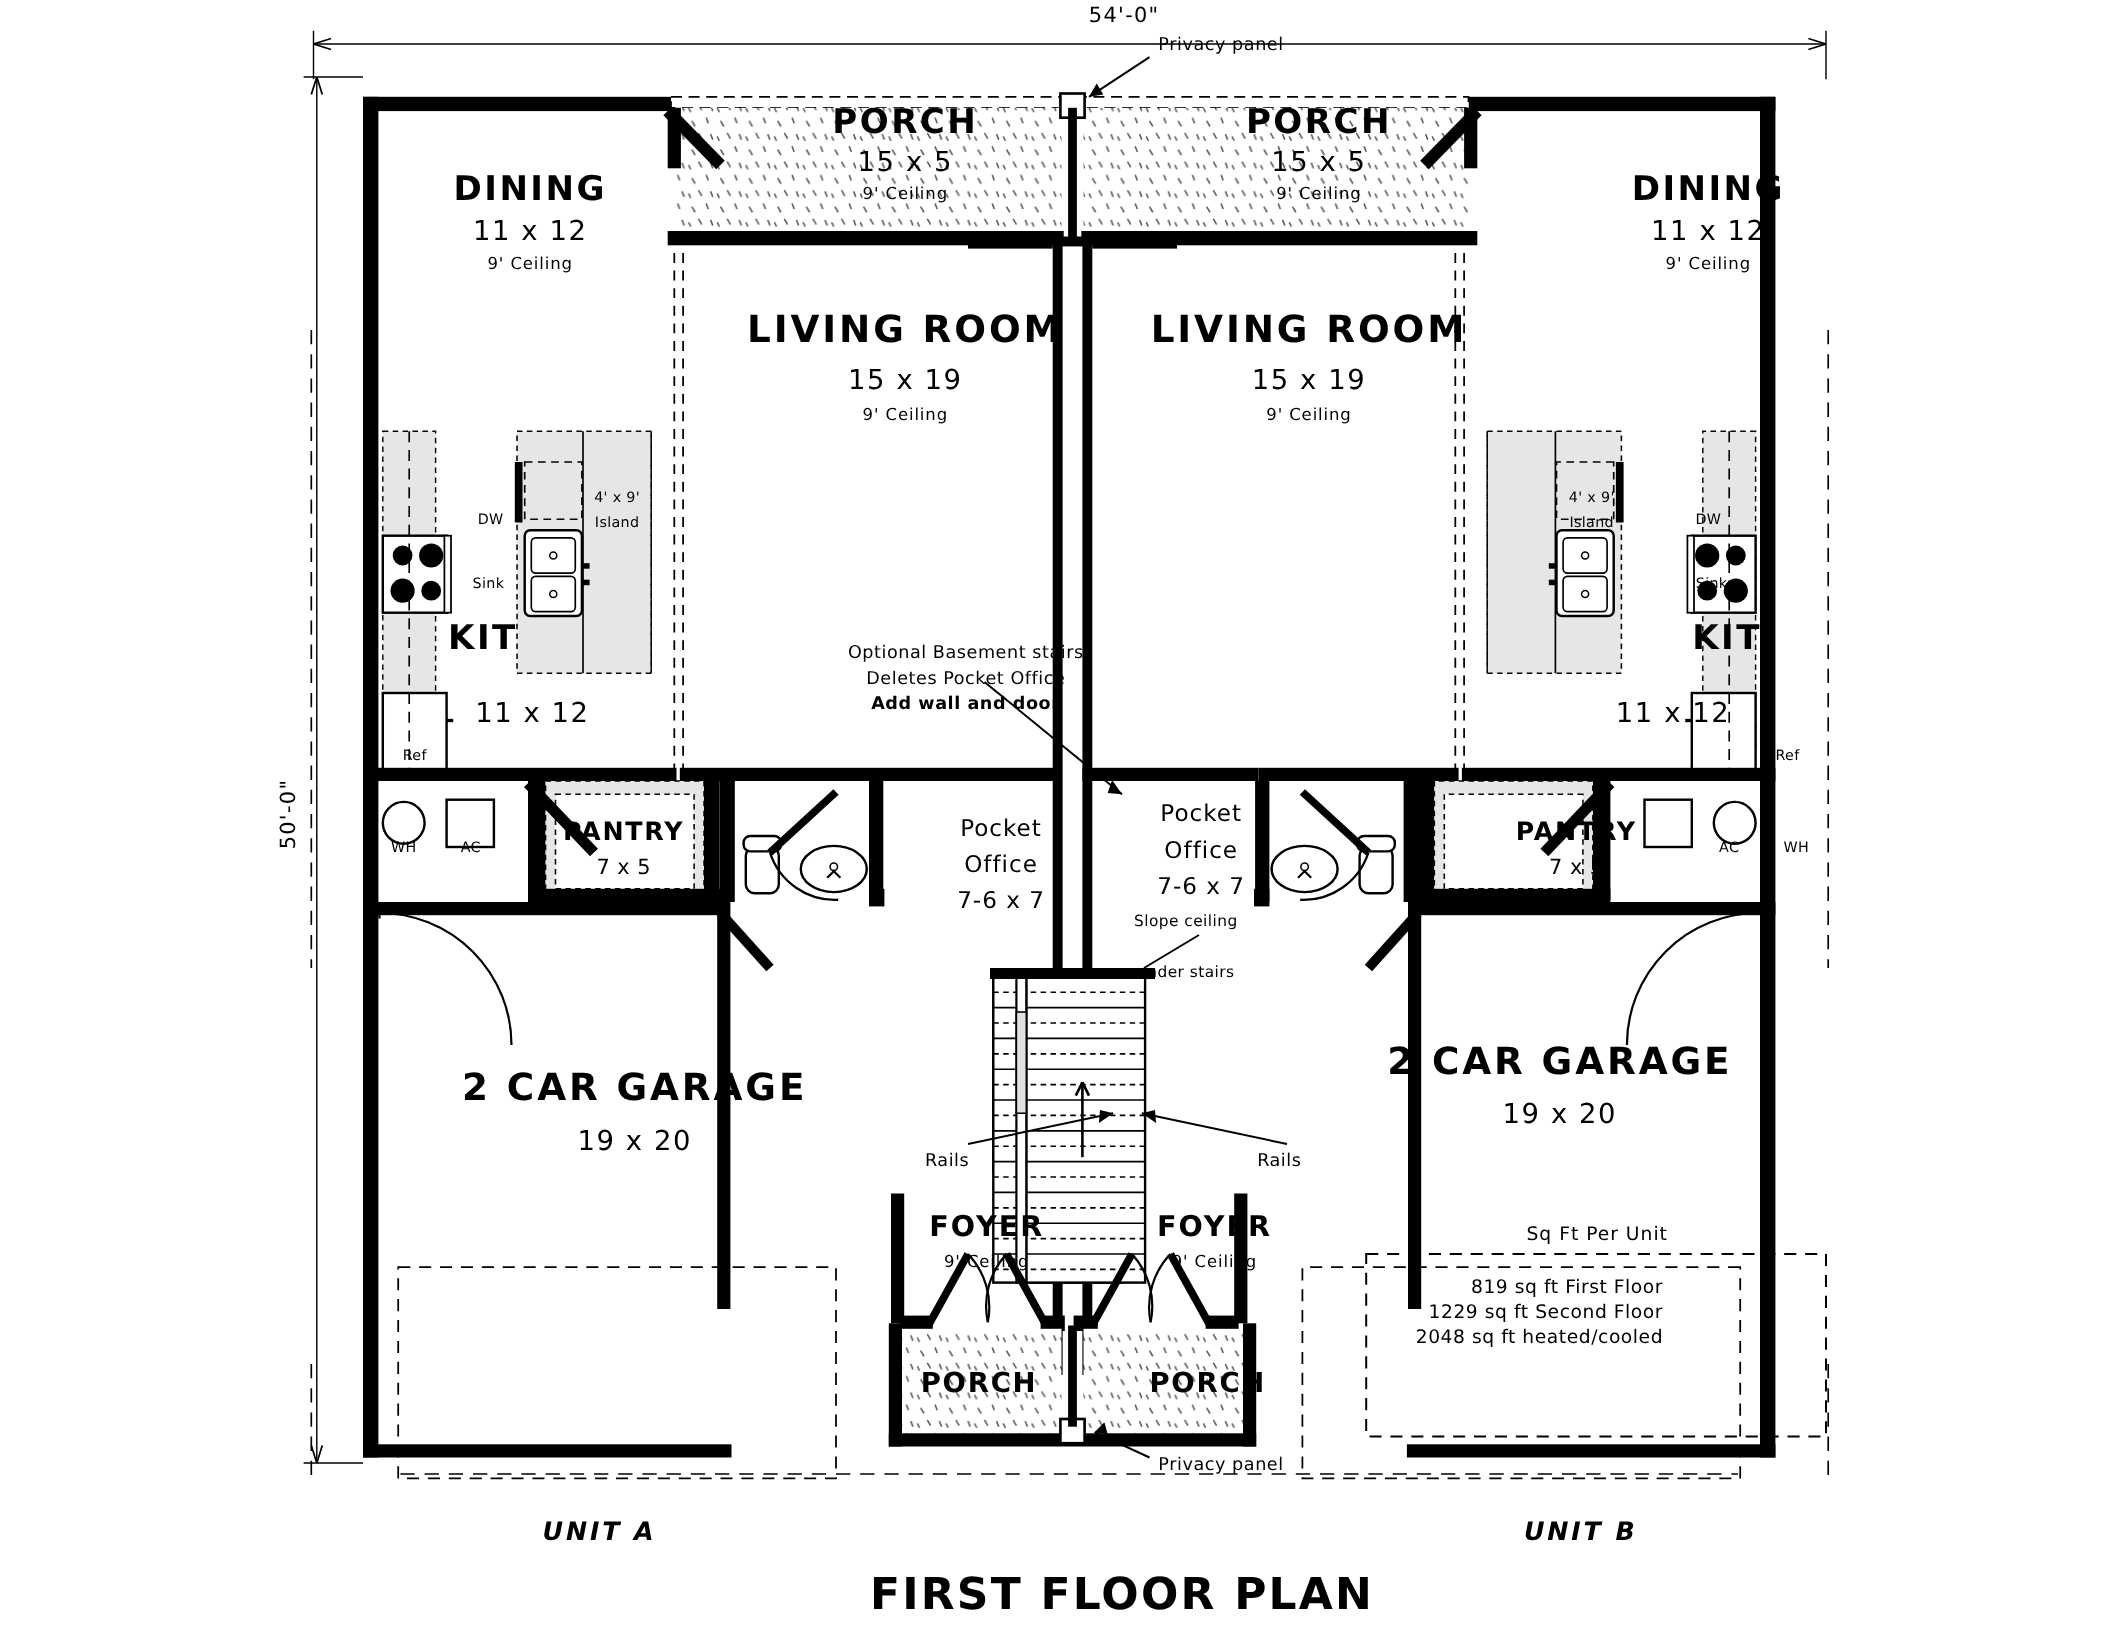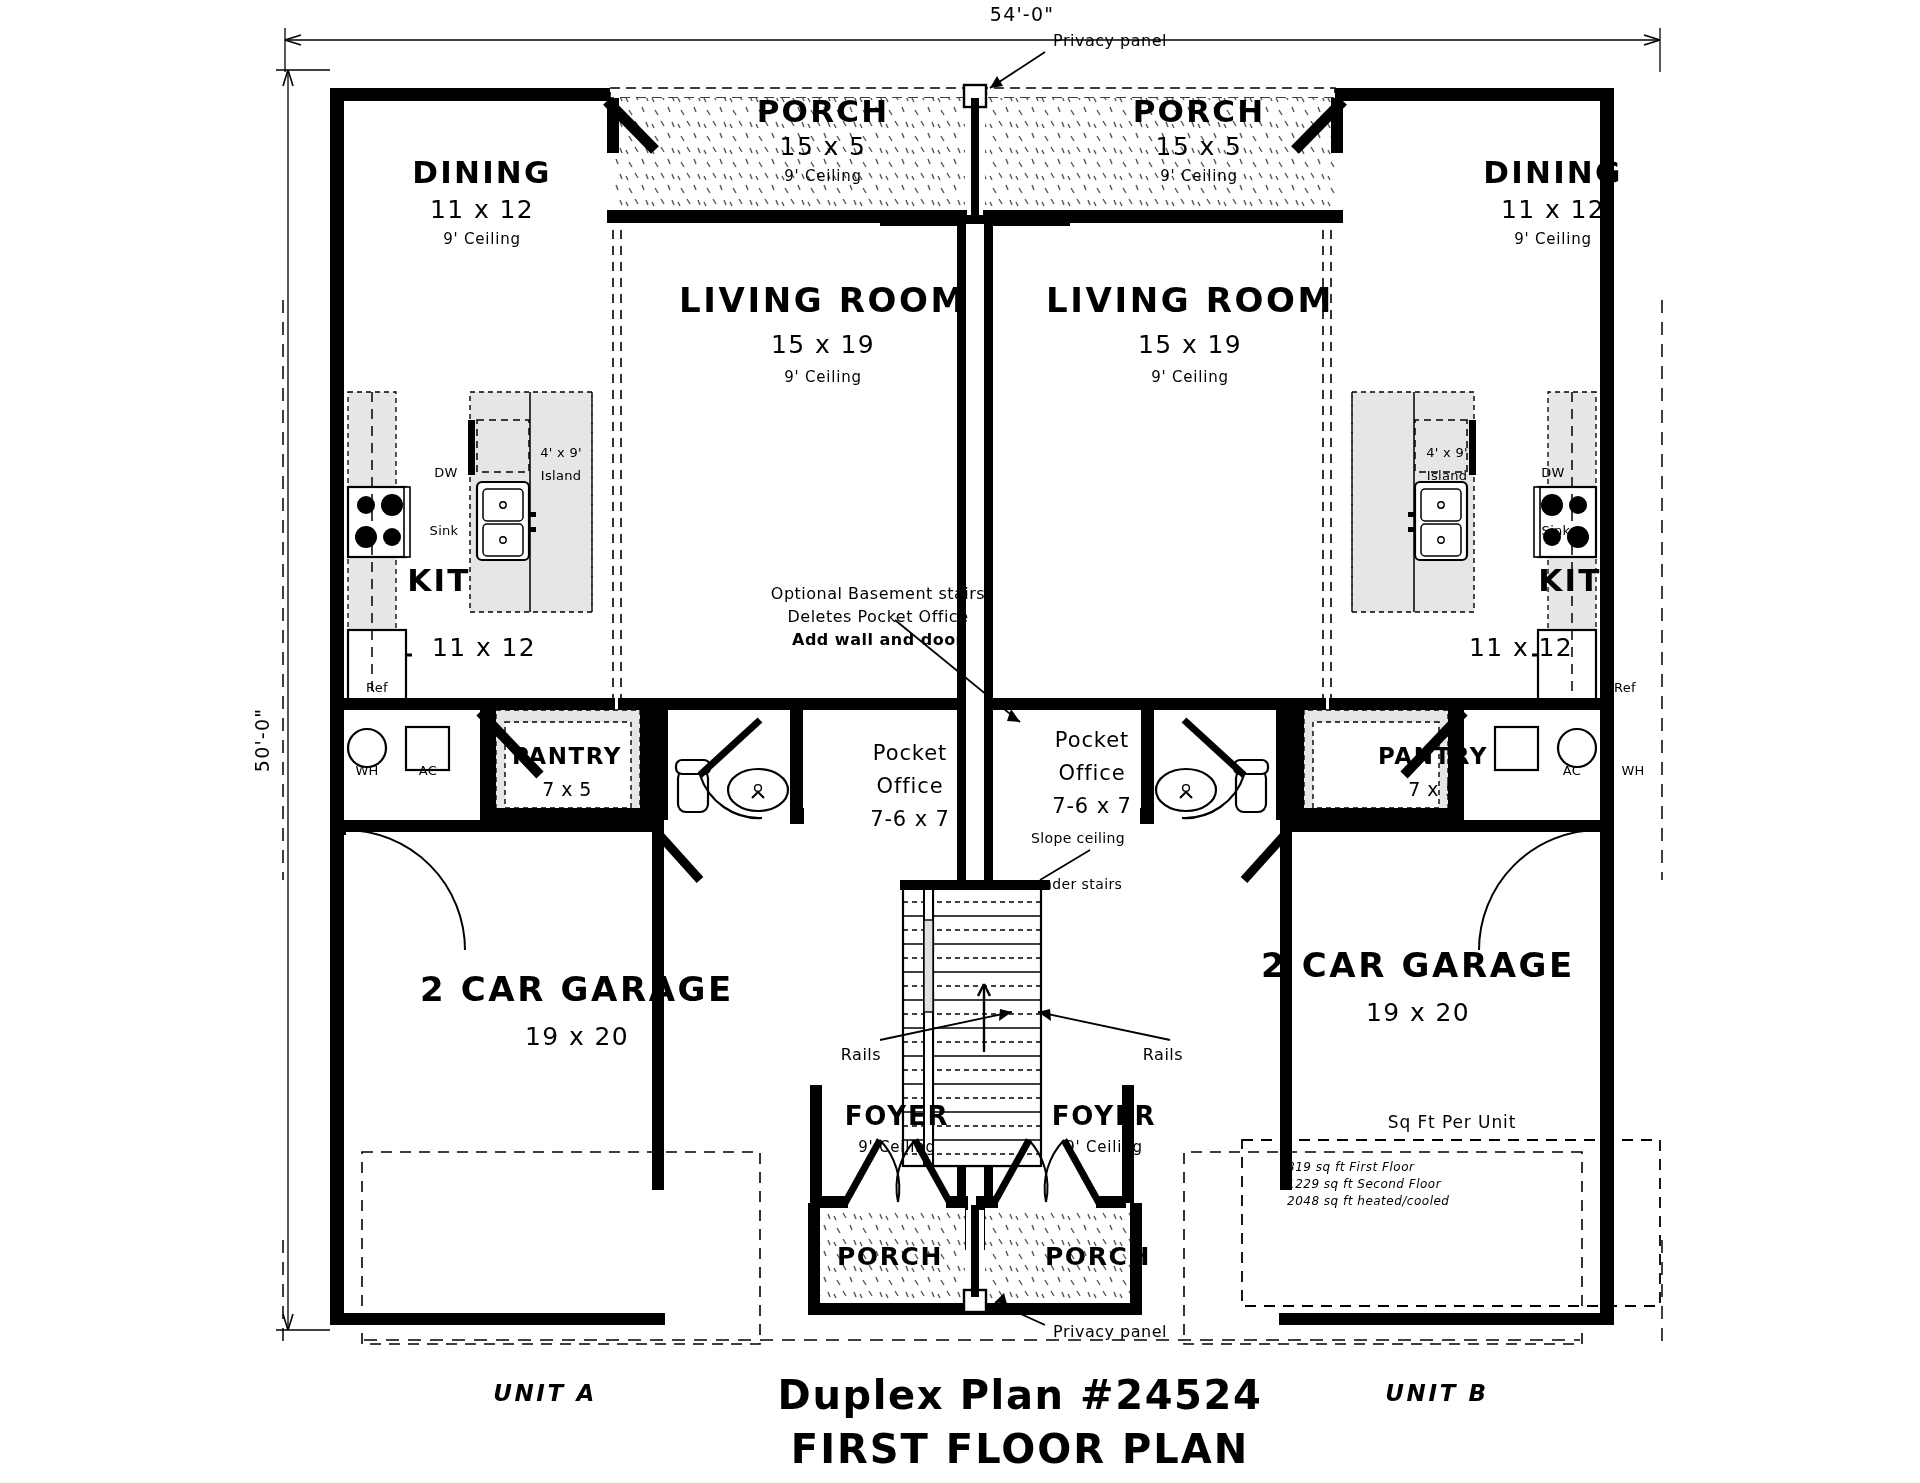--- a/index.html
+++ b/index.html
@@ -71,25 +71,24 @@
   .appliance-lbl {
     font-size: 13px;
     letter-spacing: 0.3px;
     margin-top: 23px;
   }
   .legend-title {
     font-size: 17px;
     letter-spacing: 0.9px;
   }
   .legend-line {
-    font-size: 12px;
+    font-size: 17px;
     letter-spacing: 0.5px;
-    text-align: left;
+    text-align: right;
     transform: none;
-    font-style: italic;
   }
   .dimtext {
     font-size: 19px;
     letter-spacing: 1.2px;
   }
   .dimtext-v {
     font-size: 19px;
     letter-spacing: 1.2px;
     transform: translate(-50%, -50%) rotate(-90deg);
   }
@@ -575,16 +574,15 @@
   <div class="legend-box" style="left:1287px; top:1160px;">
     <div class="legend-line" style="margin-bottom:3px;">819 sq ft First Floor</div>
     <div class="legend-line" style="margin-bottom:3px;">1229 sq ft Second Floor</div>
     <div class="legend-line">2048 sq ft heated/cooled</div>
   </div>
 
 
   <div class="lbl unit-lbl" style="left:545px; top:1394px;">UNIT A</div>
   <div class="lbl unit-lbl" style="left:1437px; top:1394px;">UNIT B</div>
 
-  <div class="lbl title-main" style="left:1020px; top:1396px;">Duplex Plan #24524</div>
   <div class="lbl title-sub" style="left:1020px; top:1450px;">FIRST FLOOR PLAN</div>
 
 </div>
 
 </body></html>

